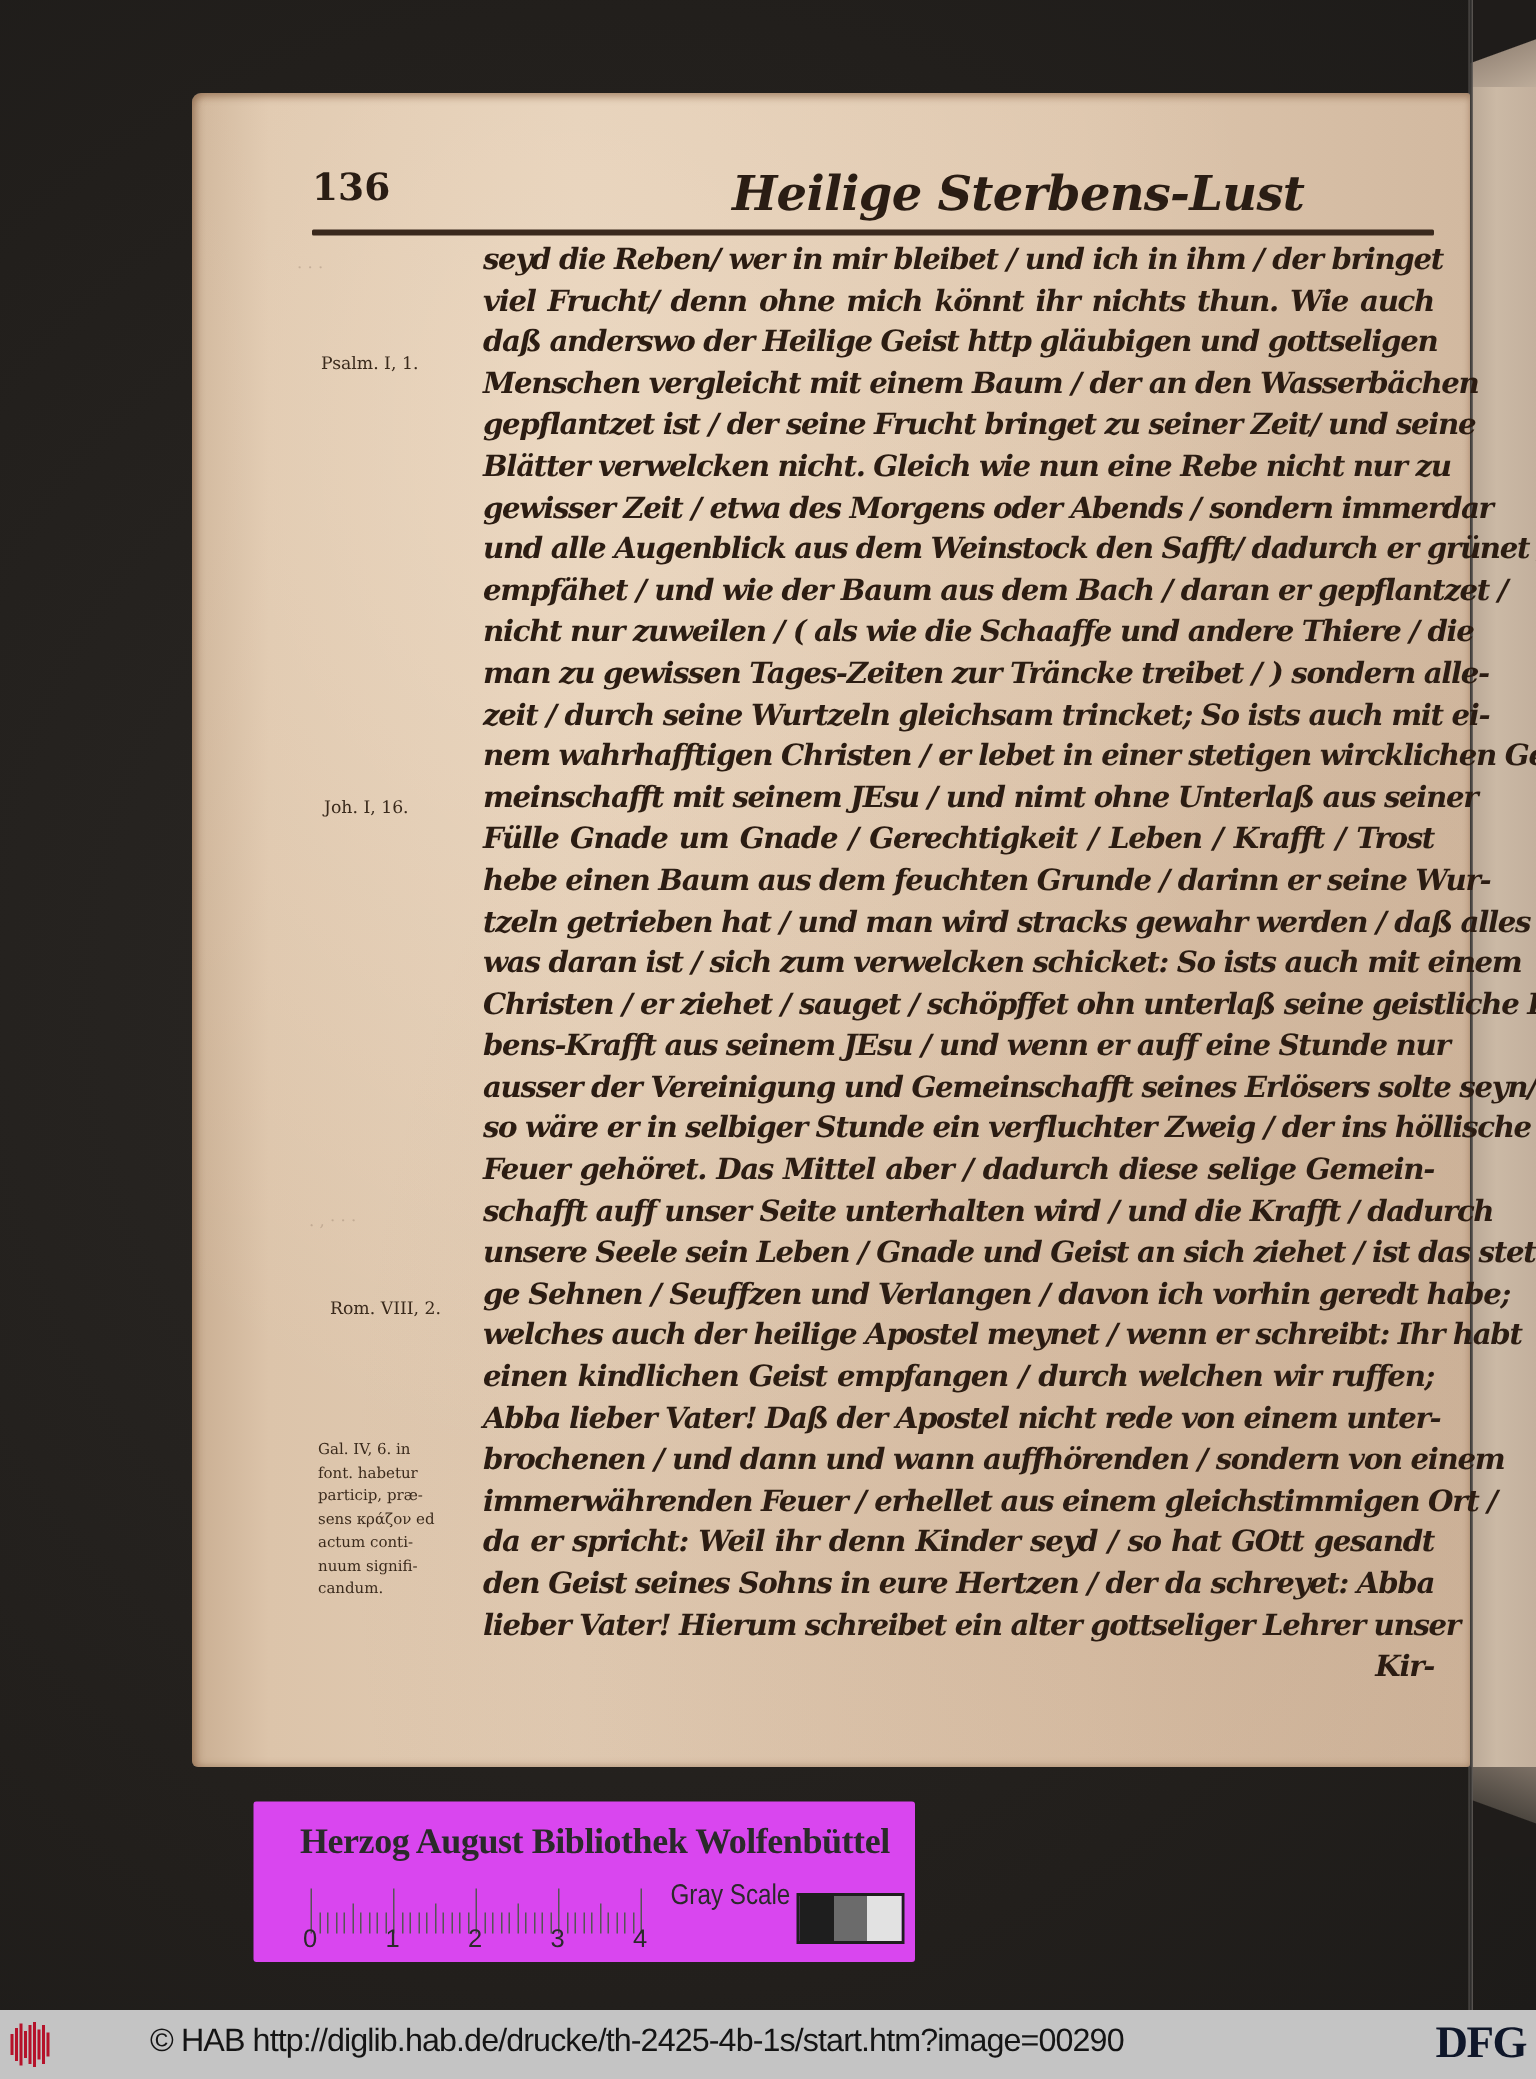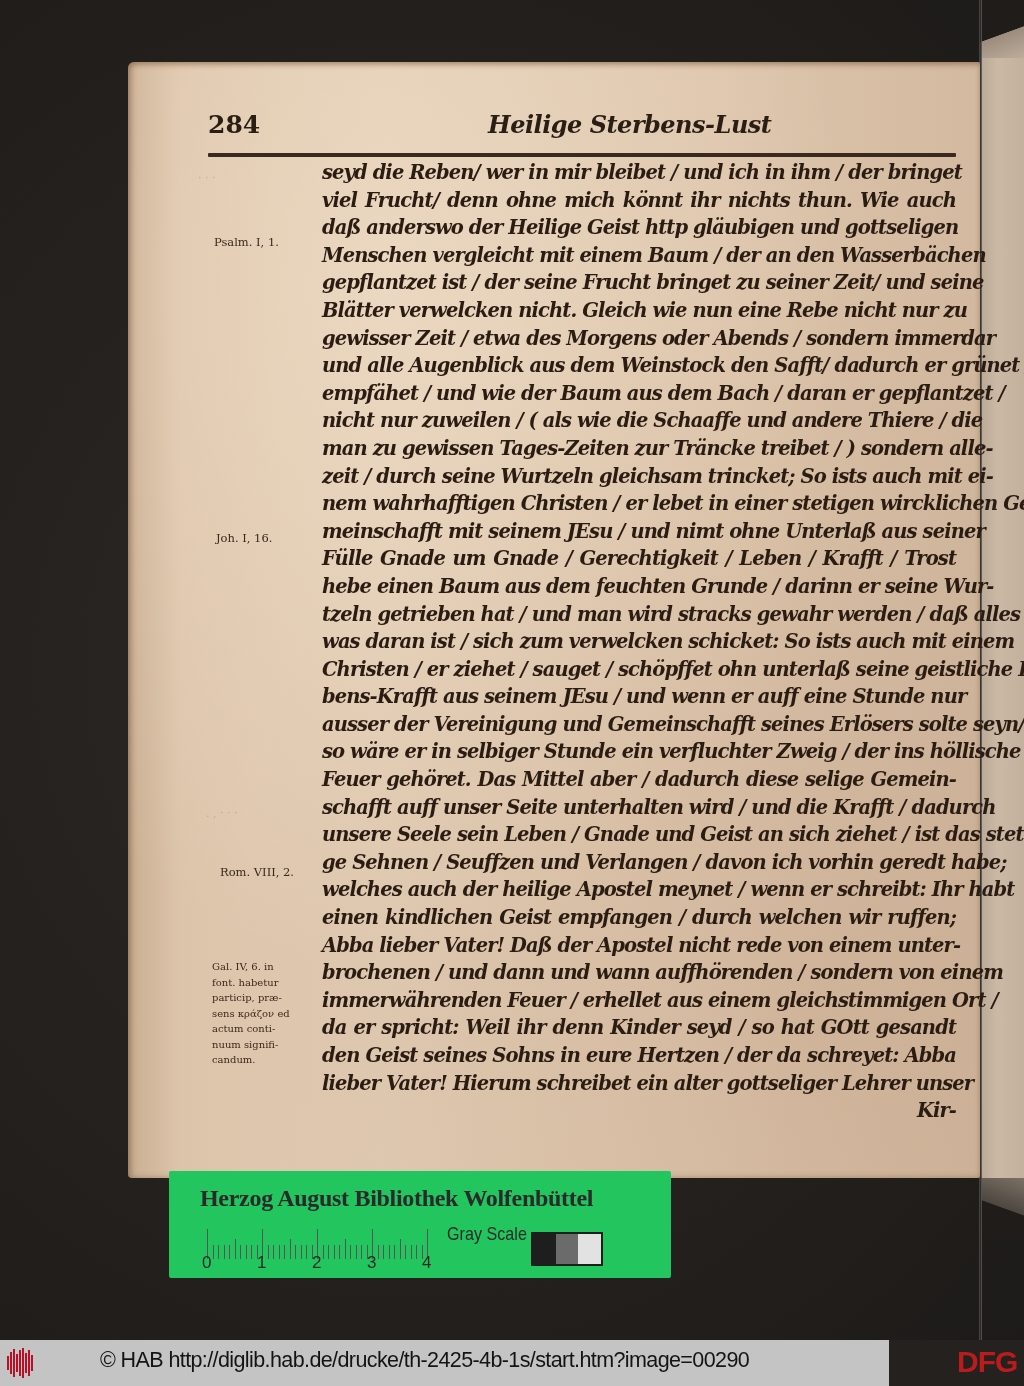--- a/index.html
+++ b/index.html
@@ -23,72 +23,72 @@
       background:
         radial-gradient(ellipse at 30% 20%, rgba(255,240,220,0.35) 0%, rgba(255,240,220,0) 55%),
         radial-gradient(ellipse at 80% 85%, rgba(160,120,90,0.18) 0%, rgba(160,120,90,0) 60%),
         linear-gradient(90deg, #c9ae92 0%, #dcc4aa 6%, #e1cbb3 30%, #ddc5ac 70%, #d2b9a0 100%);
       box-shadow: inset 3px 0 6px rgba(120,80,50,0.45), inset 0 3px 5px rgba(120,80,50,0.35); }
 
     .running-head { position: absolute; left: 80px; top: 48px; width: 750px; height: 34px; }
     .page-number { position: absolute; left: 0; top: 0; font-family: "DejaVu Serif", serif;
       font-size: 25px; font-weight: bold; color: #2a1d14; }
     .head-title { position: absolute; left: 280px; top: 0; font-family: "DejaVu Serif", serif;
-      font-size: 24px; font-weight: bold; font-style: italic; color: #2a1d14; letter-spacing: -0.5px; }
+      font-size: 32px; font-weight: bold; font-style: italic; color: #2a1d14; letter-spacing: -0.5px; }
     .head-rule { position: absolute; left: 80px; top: 91px; width: 748px; height: 4px;
       background: #3a291d; border-radius: 1px; }
 
     .body-text { position: absolute; left: 194px; top: 97px; width: 634px; }
     .line { height: 27.6px; font-family: "DejaVu Serif", serif; font-size: 19.5px; font-weight: bold;
       color: #2b1c12; white-space: nowrap; overflow: visible; letter-spacing: -0.9px; line-height: 27.6px;
       text-align: justify; text-align-last: justify; font-style: italic; }
     .line.last { text-align-last: right; }
 
     .margin-notes { position: absolute; left: 0; top: 0; width: 190px; height: 1116px; }
     .margin-note { position: absolute; font-family: "DejaVu Serif", serif; font-size: 11.5px;
       color: #3a2a1c; line-height: 14px; }
     .mn-psalm { left: 86px; top: 173px; }
     .mn-john { left: 88px; top: 469px; }
     .mn-rom { left: 92px; top: 803px; }
     .mn-gal { left: 84px; top: 897px; width: 100px; font-size: 10px; line-height: 15.5px; }
     .ghost { position: absolute; color: rgba(90,70,55,0.22); font-size: 11px; font-family: "DejaVu Serif", serif; }
 
-    .hab-card { position: absolute; left: 169px; top: 1171px; width: 502px; height: 107px;
-      background: #22c55e; border-radius: 2px; }
+    .hab-card { position: absolute; left: 169px; top: 1201px; width: 441px; height: 107px;
+      background: #d946ef; border-radius: 2px; }
     .hab-title { position: absolute; left: 31px; top: 14px; font-family: "Liberation Serif", serif;
       font-weight: bold; font-size: 24px; color: #2a2a2a; letter-spacing: -0.3px; }
     .ruler { position: absolute; left: 38px; top: 56px; width: 225px; height: 32px; }
     .tick { position: absolute; bottom: 0; width: 1px; background: #555; }
     .ruler-label { position: absolute; top: 82px; font-family: "Liberation Sans", sans-serif;
       font-size: 17px; color: #2a2a2a; }
     .gray-label { position: absolute; left: 278px; top: 52px; font-family: "Liberation Sans", sans-serif;
       font-size: 19px; color: #2a2a2a; transform: scaleX(0.85); transform-origin: left; }
     .gray-scale { position: absolute; left: 362px; top: 61px; width: 72px; height: 34px; border: 2px solid #1e1e1e; display: flex; }
     .gs { flex: 1; }
 
-    .footer { position: absolute; left: 0; top: 1340px; width: 889px; height: 46px; background: #c4c4c4; }
+    .footer { position: absolute; left: 0; top: 1340px; width: 1024px; height: 46px; background: #c4c4c4; }
     .hab-logo { position: absolute; left: 7px; top: 8px; width: 26px; height: 30px; display: flex; gap: 1px; align-items: center; }
     .hab-logo span { width: 2px; background: #b5122a; display: block; }
     .footer-url { position: absolute; left: 100px; top: 8px; font-family: "Liberation Sans", sans-serif;
       font-size: 21.5px; color: #141414; letter-spacing: -0.6px; }
-    .dfg-logo { position: absolute; left: 957px; top: 5px; font-family: Liberation Sans, sans-serif;
-      font-size: 30px; font-weight: bold; color: #b91c1c; letter-spacing: -1px; }
+    .dfg-logo { position: absolute; left: 957px; top: 5px; font-family: Liberation Serif, serif;
+      font-size: 30px; font-weight: bold; color: #0f172a; letter-spacing: -1px; }
   </style>
 </head>
 <body>
 
 <div class="backdrop"></div>
 <div class="next-page-shadow-top"></div>
 <div class="next-page"></div>
 <div class="next-page-shadow-bottom"></div>
 <div class="glass-line"></div>
 
 <div class="page">
   <div class="running-head">
-    <span class="page-number">284</span>
+    <span class="page-number">136</span>
     <span class="head-title">Heilige Sterbens-Lust</span>
   </div>
   <div class="head-rule"></div>
 
   <div class="margin-notes">
     <span class="ghost" style="left:70px;top:110px;">· · ·</span>
     <span class="ghost" style="left:78px;top:745px;">. , · · ·</span>
     <div class="margin-note mn-psalm">Psalm. I, 1.</div>
     <div class="margin-note mn-john">Joh. I, 16.</div>
     <div class="margin-note mn-rom">Rom. VIII, 2.</div>

